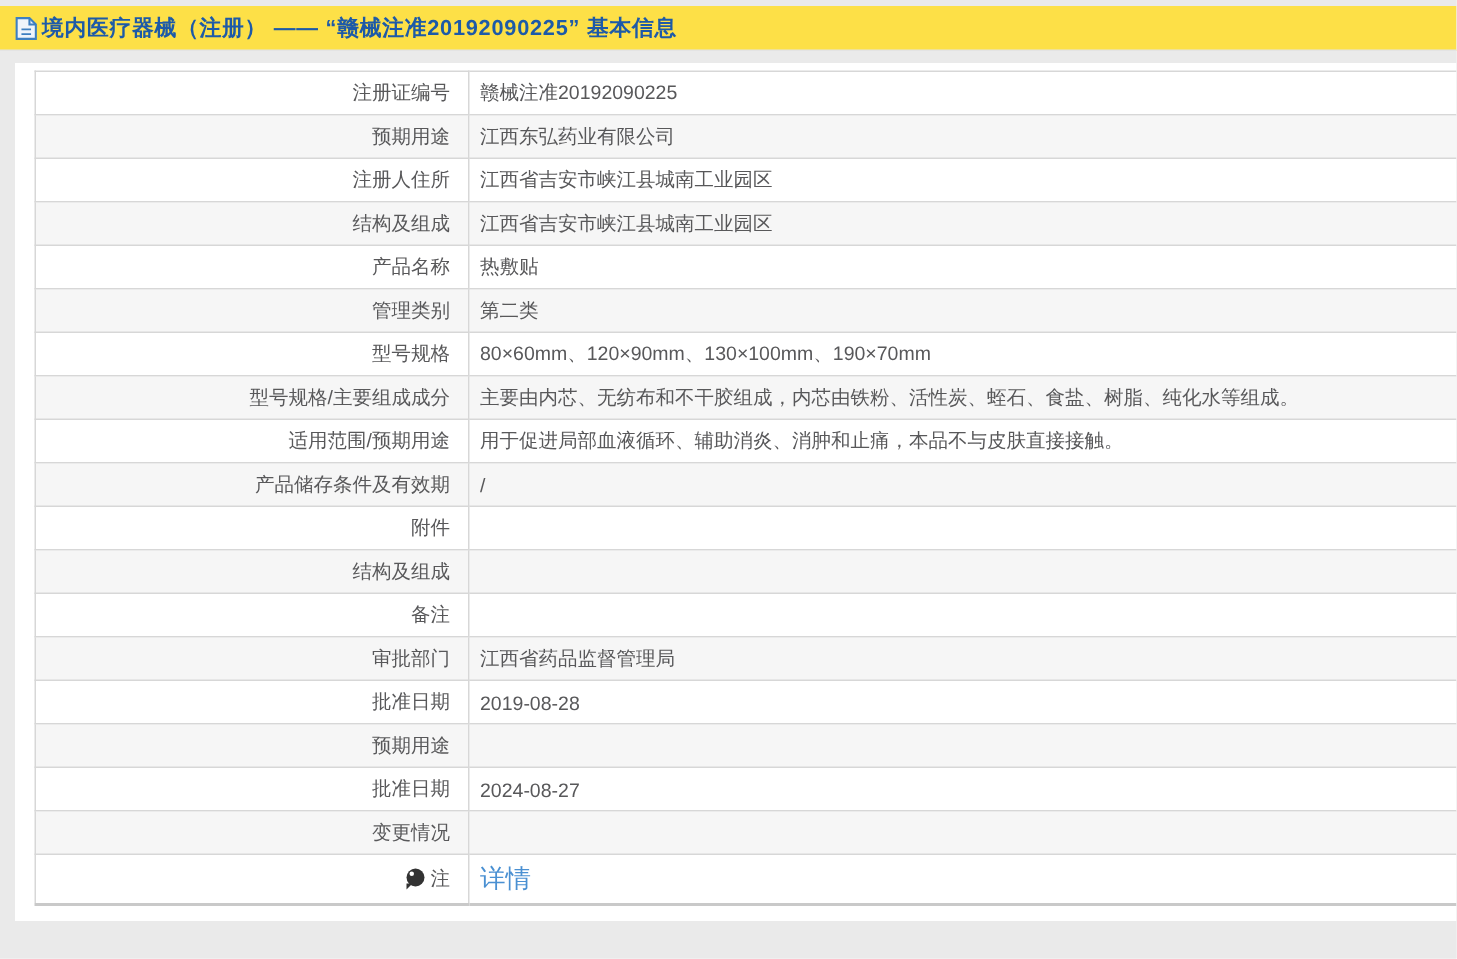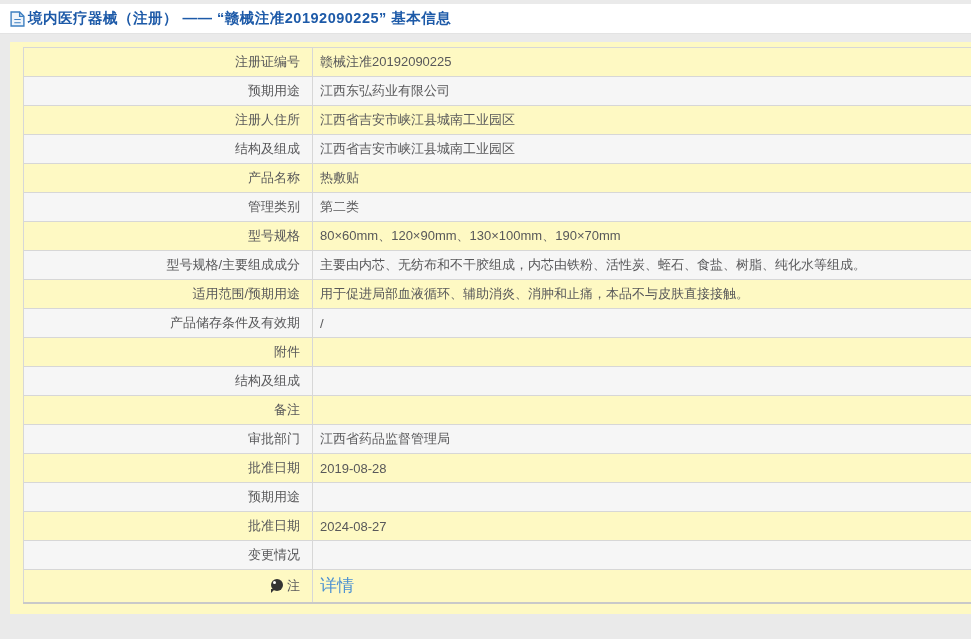--- a/index.html
+++ b/index.html
@@ -6,38 +6,38 @@
   html, body {
     width: 971px; height: 639px;
     overflow: hidden;
     background: var(--page_bg, #eaeaea);
     font-family: "Liberation Sans", "DejaVu Sans", sans-serif;
   }
   
   .header-bar {
     margin-top: 4px;
     height: 30px;
-    background: #ffffff;
+    background: #fde047;
     display: flex;
     align-items: center;
     padding-left: 10px;
     border-bottom: 1px solid #e3e3e3;
   }
   .doc-icon { display: inline-flex; margin-right: 3px; }
   .page-title {
     color: var(--title, #1d5aa8);
     font-size: 14.5px;
     font-weight: bold;
     letter-spacing: 0.5px;
     white-space: nowrap;
   }
   
   .content {
     margin: 8px 0 0 10px;
-    background: #fef9c3;
+    background: #ffffff;
     padding: 5px 0 12px 13px;
     overflow: hidden;
     height: 572px;
   }
   
   table.info-table {
     border-collapse: collapse;
     table-layout: fixed;
     width: 1500px;
   }

